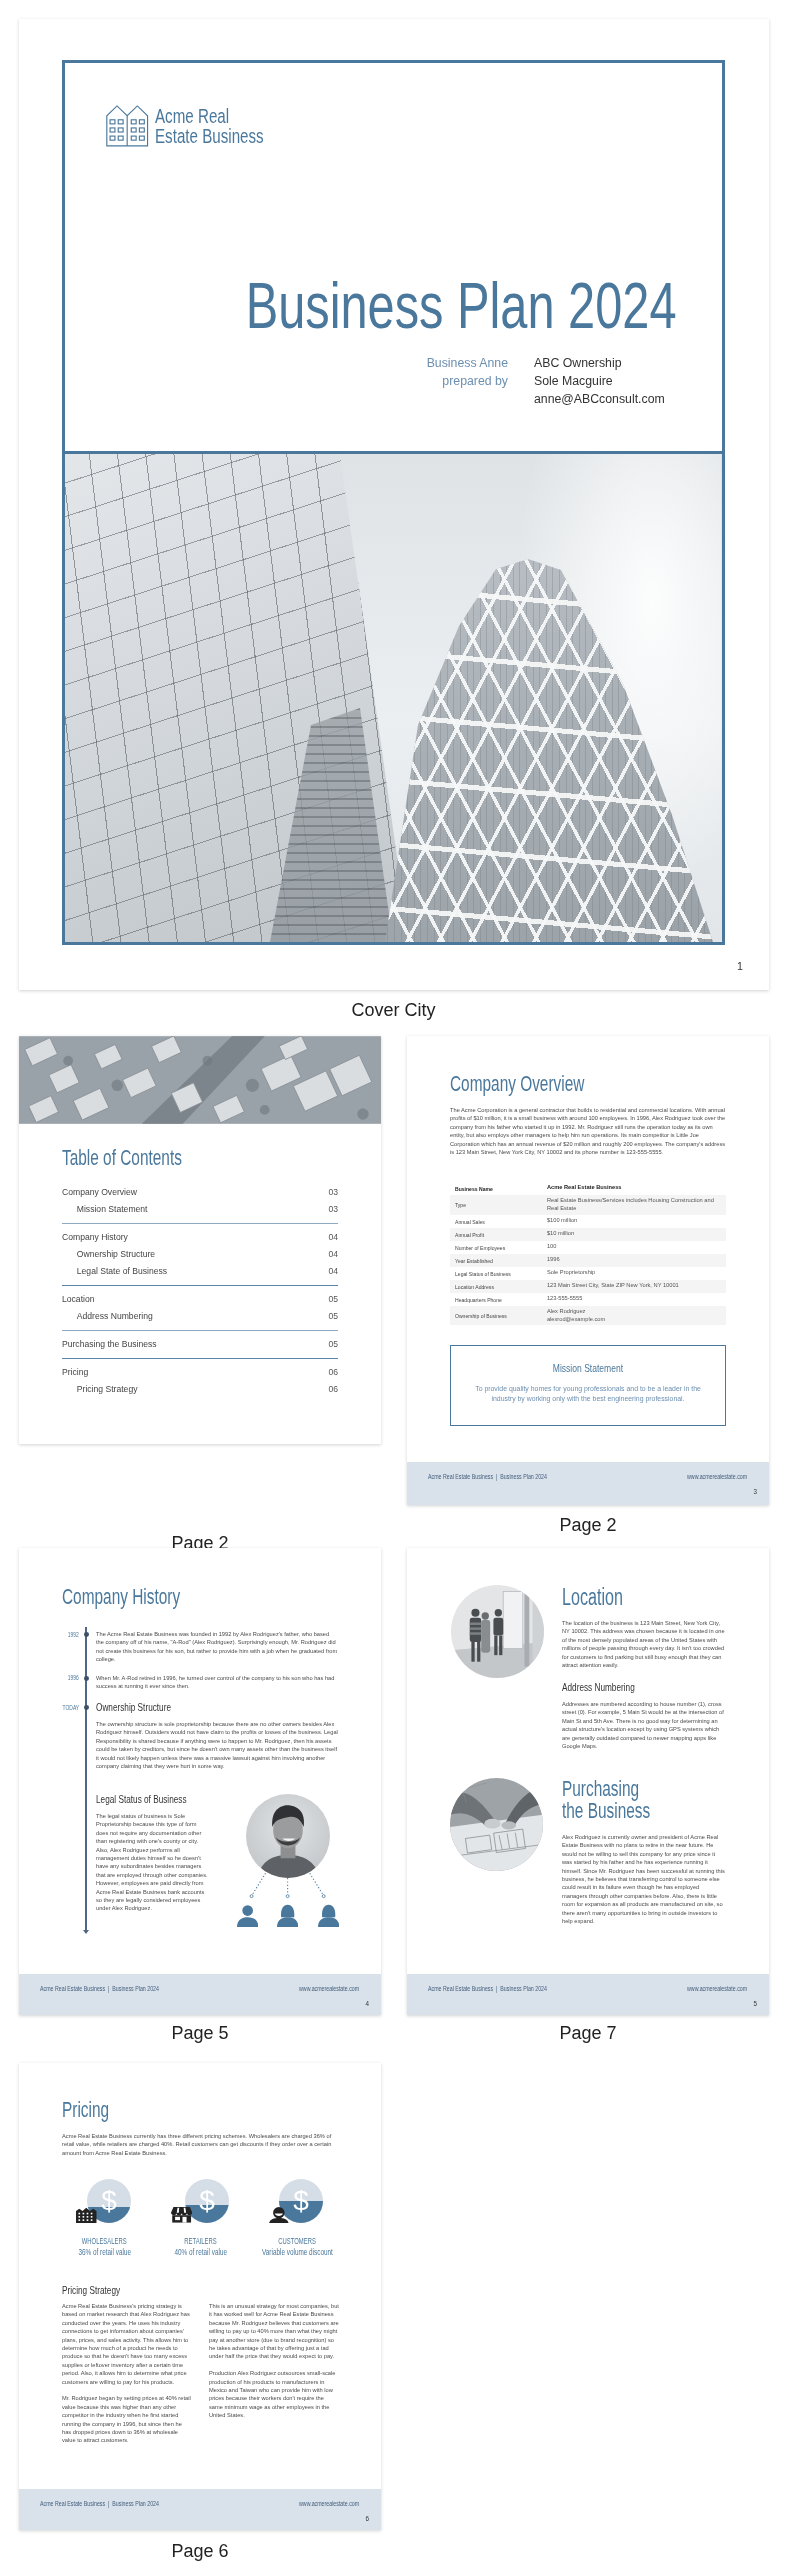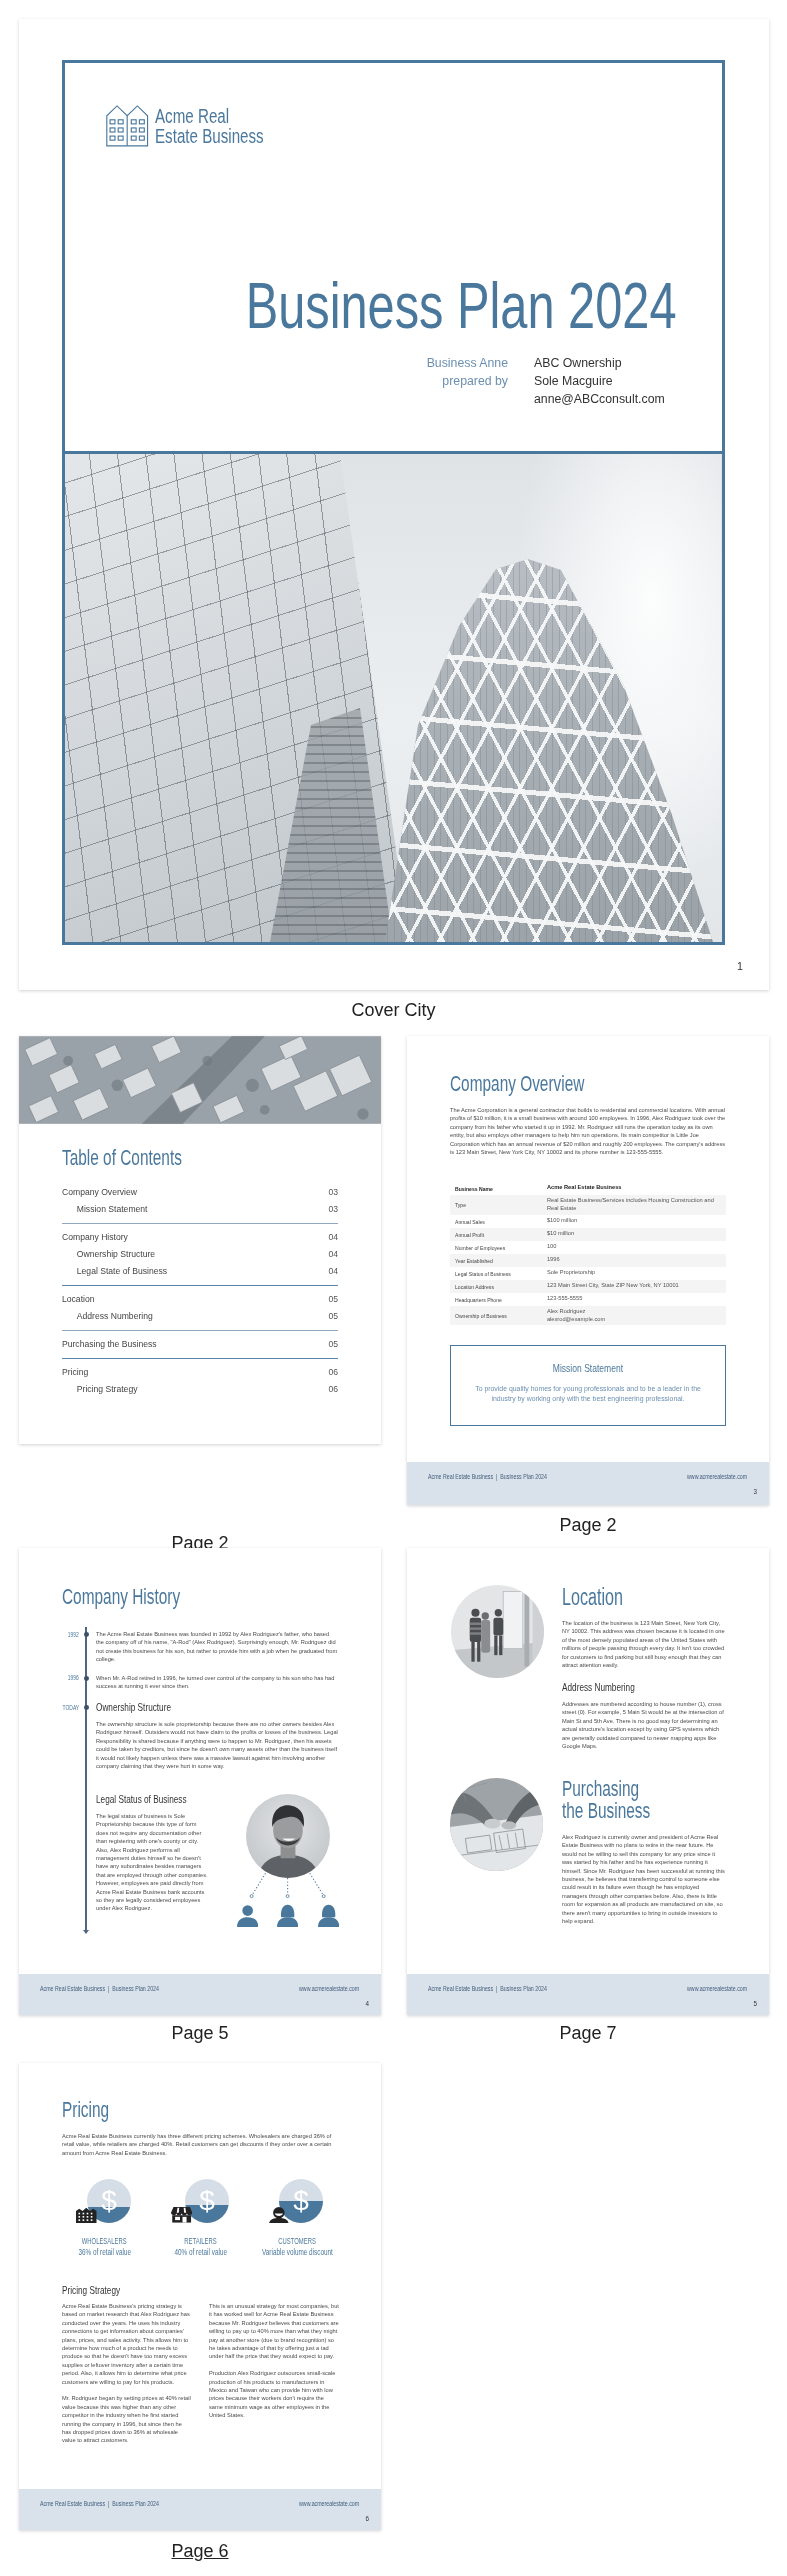--- a/index.html
+++ b/index.html
@@ -495,14 +495,14 @@
     <p>This is an unusual strategy for most companies, but it has worked well for Acme Real Estate Business because Mr. Rodriguez believes that customers are willing to pay up to 40% more than what they might pay at another store (due to brand recognition) so he takes advantage of that by offering just a tad under half the price that they would expect to pay.</p>
     <p>Production Alex Rodriguez outsources small-scale production of his products to manufacturers in Mexico and Taiwan who can provide him with low prices because their workers don't require the same minimum wage as other employees in the United States.</p>
   </div>
 
   <div class="footer">
     <div class="footer-left cond">Acme Real Estate Business  |  Business Plan 2024</div>
     <div class="footer-right cond-r">www.acmerealestate.com</div>
     <div class="footer-num cond-r">6</div>
   </div>
 </div>
-<div class="caption" style="left:19px;top:2541px;width:362px;text-decoration:underline;">Page 6</div>
+<div class="caption" style="left:19px;top:2541px;width:362px;">Page 6</div>
 
 
 </body></html>

